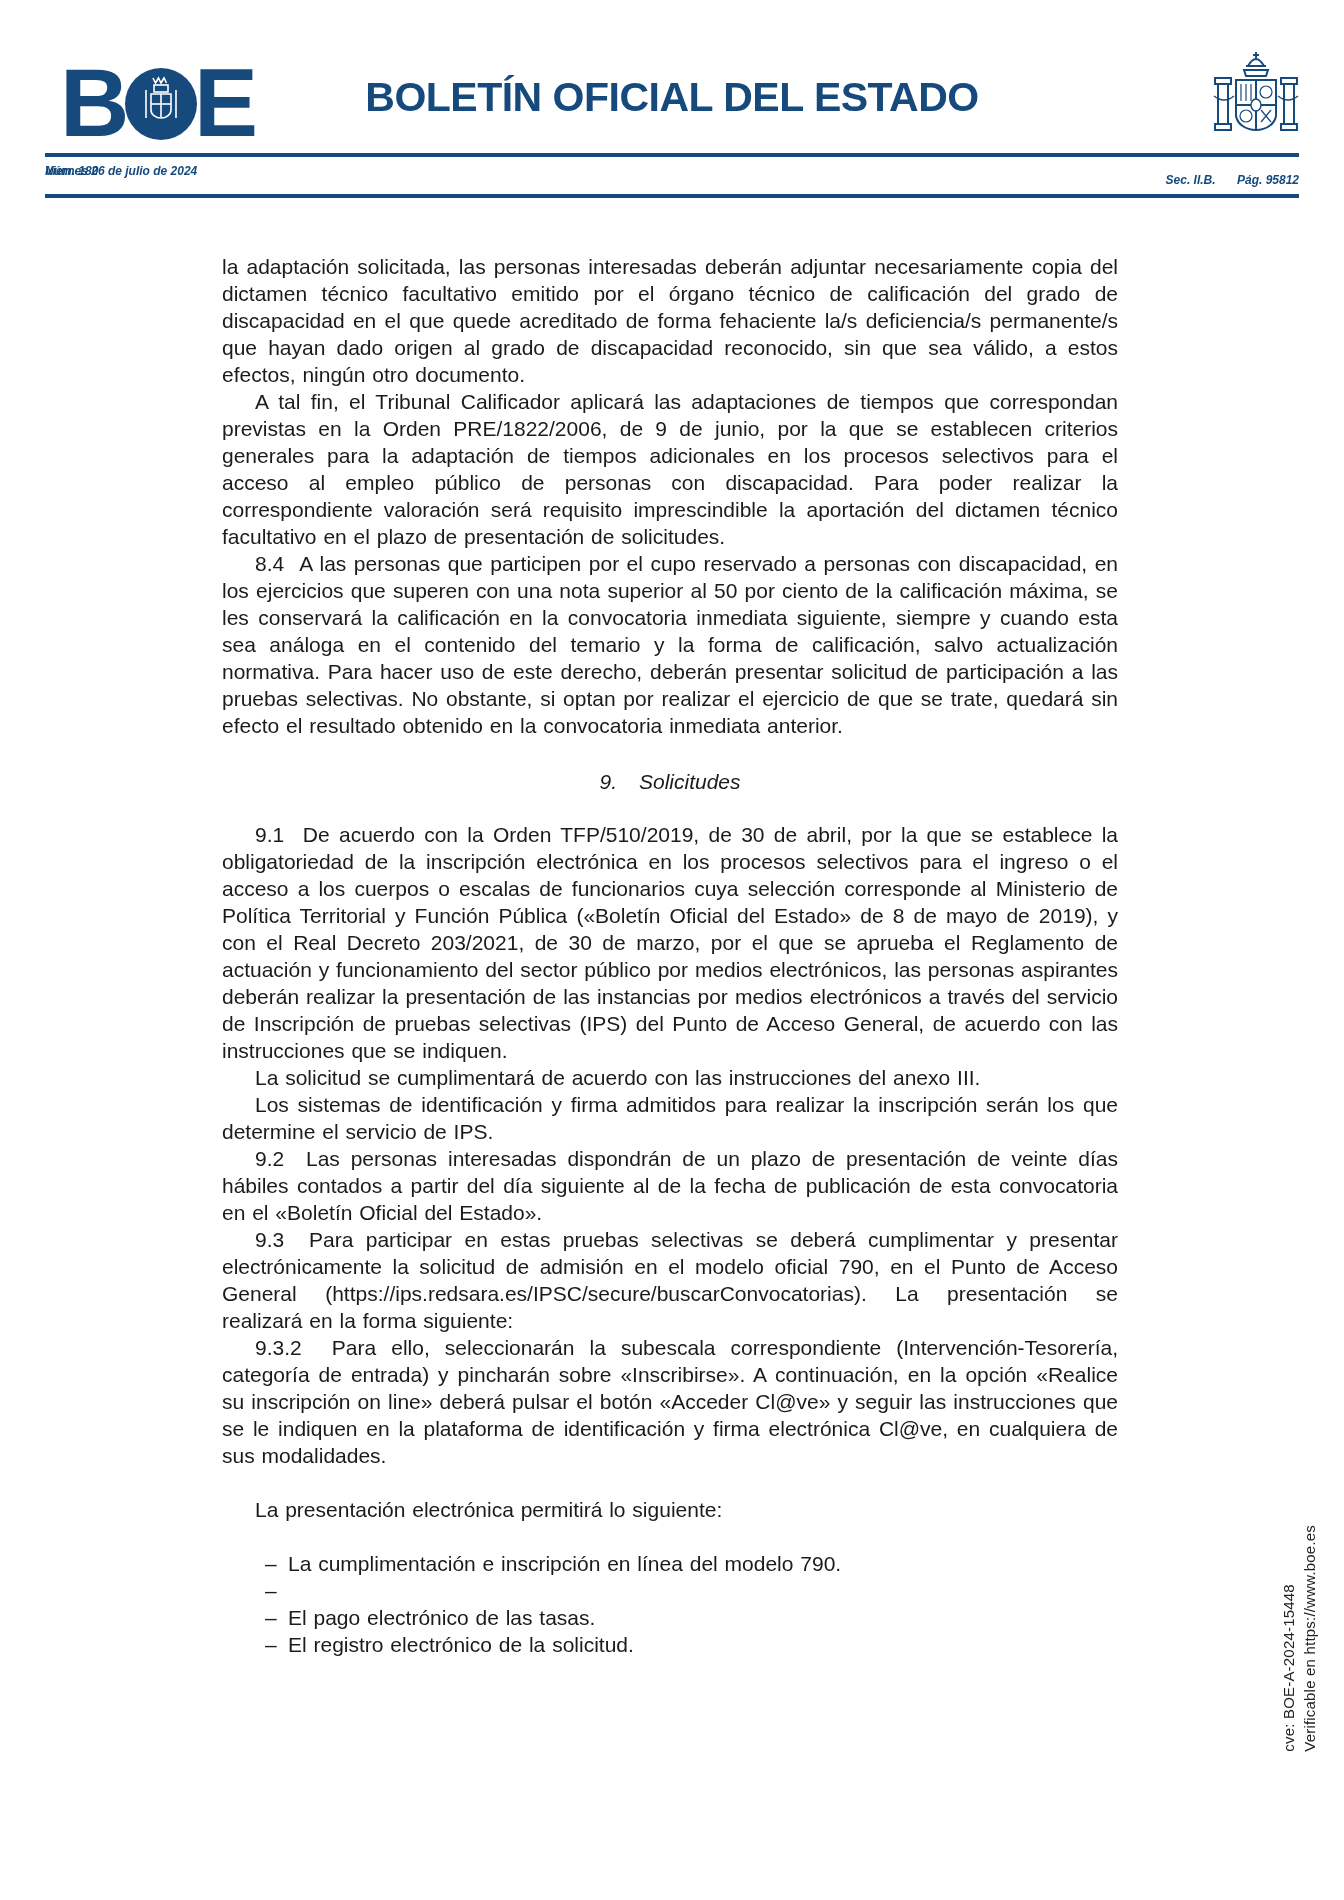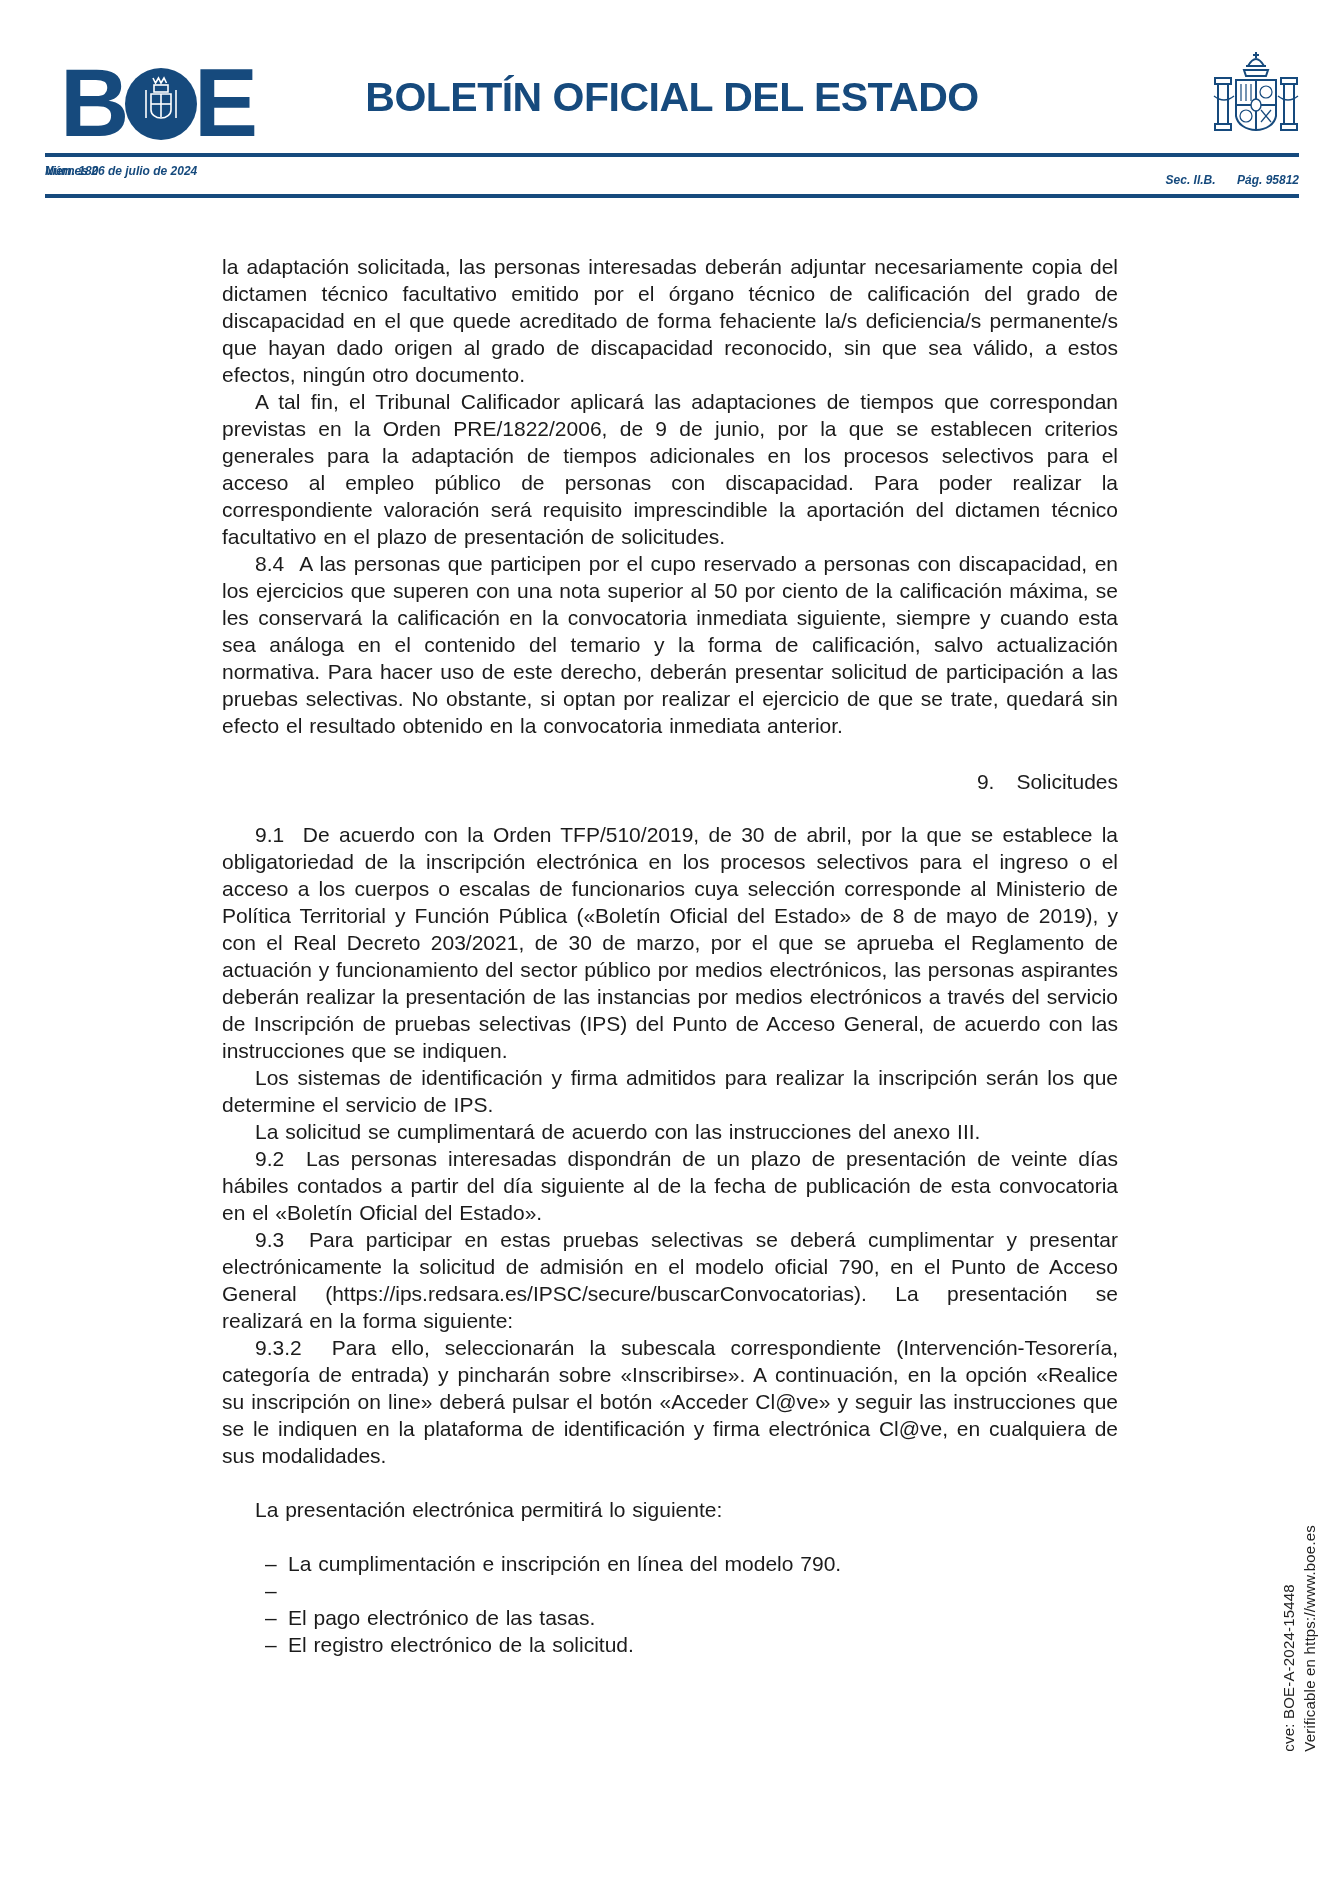--- a/index.html
+++ b/index.html
@@ -42,21 +42,21 @@
   .content {
     position: absolute; left: 222px; top: 253px; width: 896px;
     font-size: 21px; line-height: 27px;
     word-spacing: 1px;
   }
   .para { margin: 0; text-align: justify; text-indent: 33px; }
   .noindent { text-indent: 0; }
   .gap-above { margin-top: 27px; }
   .heading {
     margin: 29px 0 26px 0;
-    text-align: right; text-indent: 0;
+    text-align: center; font-style: italic; text-indent: 0;
   }
   .heading-number { margin-right: 22px; }
 
   .list { margin-top: 27px; }
   .list-item { display: flex; margin: 0 0 0 43px; text-align: left; }
   .dash { width: 23px; flex-shrink: 0; }
 
   
   .vertical-meta {
     position: absolute; right: 24px; bottom: 148px;
@@ -147,22 +147,22 @@
 <div class="content">
   <p class="para noindent">la adaptación solicitada, las personas interesadas deberán adjuntar necesariamente copia del dictamen técnico facultativo emitido por el órgano técnico de calificación del grado de discapacidad en el que quede acreditado de forma fehaciente la/s deficiencia/s permanente/s que hayan dado origen al grado de discapacidad reconocido, sin que sea válido, a estos efectos, ningún otro documento.</p>
   <p class="para">A tal fin, el Tribunal Calificador aplicará las adaptaciones de tiempos que correspondan previstas en la Orden PRE/1822/2006, de 9 de junio, por la que se establecen criterios generales para la adaptación de tiempos adicionales en los procesos selectivos para el acceso al empleo público de personas con discapacidad. Para poder realizar la correspondiente valoración será requisito imprescindible la aportación del dictamen técnico facultativo en el plazo de presentación de solicitudes.</p>
   <p class="para">8.4&nbsp;&nbsp;A las personas que participen por el cupo reservado a personas con discapacidad, en los ejercicios que superen con una nota superior al 50 por ciento de la calificación máxima, se les conservará la calificación en la convocatoria inmediata siguiente, siempre y cuando esta sea análoga en el contenido del temario y la forma de calificación, salvo actualización normativa. Para hacer uso de este derecho, deberán presentar solicitud de participación a las pruebas selectivas. No obstante, si optan por realizar el ejercicio de que se trate, quedará sin efecto el resultado obtenido en la convocatoria inmediata anterior.</p>
 
   <p class="para heading">
     <span class="heading-number">9.</span><span>Solicitudes</span>
   </p>
 
   <p class="para">9.1&nbsp;&nbsp;De acuerdo con la Orden TFP/510/2019, de 30 de abril, por la que se establece la obligatoriedad de la inscripción electrónica en los procesos selectivos para el ingreso o el acceso a los cuerpos o escalas de funcionarios cuya selección corresponde al Ministerio de Política Territorial y Función Pública («Boletín Oficial del Estado» de 8 de mayo de 2019), y con el Real Decreto 203/2021, de 30 de marzo, por el que se aprueba el Reglamento de actuación y funcionamiento del sector público por medios electrónicos, las personas aspirantes deberán realizar la presentación de las instancias por medios electrónicos a través del servicio de Inscripción de pruebas selectivas (IPS) del Punto de Acceso General, de acuerdo con las instrucciones que se indiquen.</p>
+  <p class="para">La solicitud se cumplimentará de acuerdo con las instrucciones del anexo III.</p>
   <p class="para">Los sistemas de identificación y firma admitidos para realizar la inscripción serán los que determine el servicio de IPS.</p>
-  <p class="para">La solicitud se cumplimentará de acuerdo con las instrucciones del anexo III.</p>
   <p class="para">9.2&nbsp;&nbsp;Las personas interesadas dispondrán de un plazo de presentación de veinte días hábiles contados a partir del día siguiente al de la fecha de publicación de esta convocatoria en el «Boletín Oficial del Estado».</p>
   <p class="para">9.3&nbsp;&nbsp;Para participar en estas pruebas selectivas se deberá cumplimentar y presentar electrónicamente la solicitud de admisión en el modelo oficial 790, en el Punto de Acceso General (https://ips.redsara.es/IPSC/secure/buscarConvocatorias). La presentación se realizará en la forma siguiente:</p>
   <p class="para">9.3.2&nbsp;&nbsp;Para ello, seleccionarán la subescala correspondiente (Intervención-Tesorería, categoría de entrada) y pincharán sobre «Inscribirse». A continuación, en la opción «Realice su inscripción on line» deberá pulsar el botón «Acceder Cl@ve» y seguir las instrucciones que se le indiquen en la plataforma de identificación y firma electrónica Cl@ve, en cualquiera de sus modalidades.</p>
   <p class="para gap-above">La presentación electrónica permitirá lo siguiente:</p>
 
   <div class="list">
     <p class="list-item">
       <span class="dash">–</span>
       <span>La cumplimentación e inscripción en línea del modelo 790.</span>
     </p>

